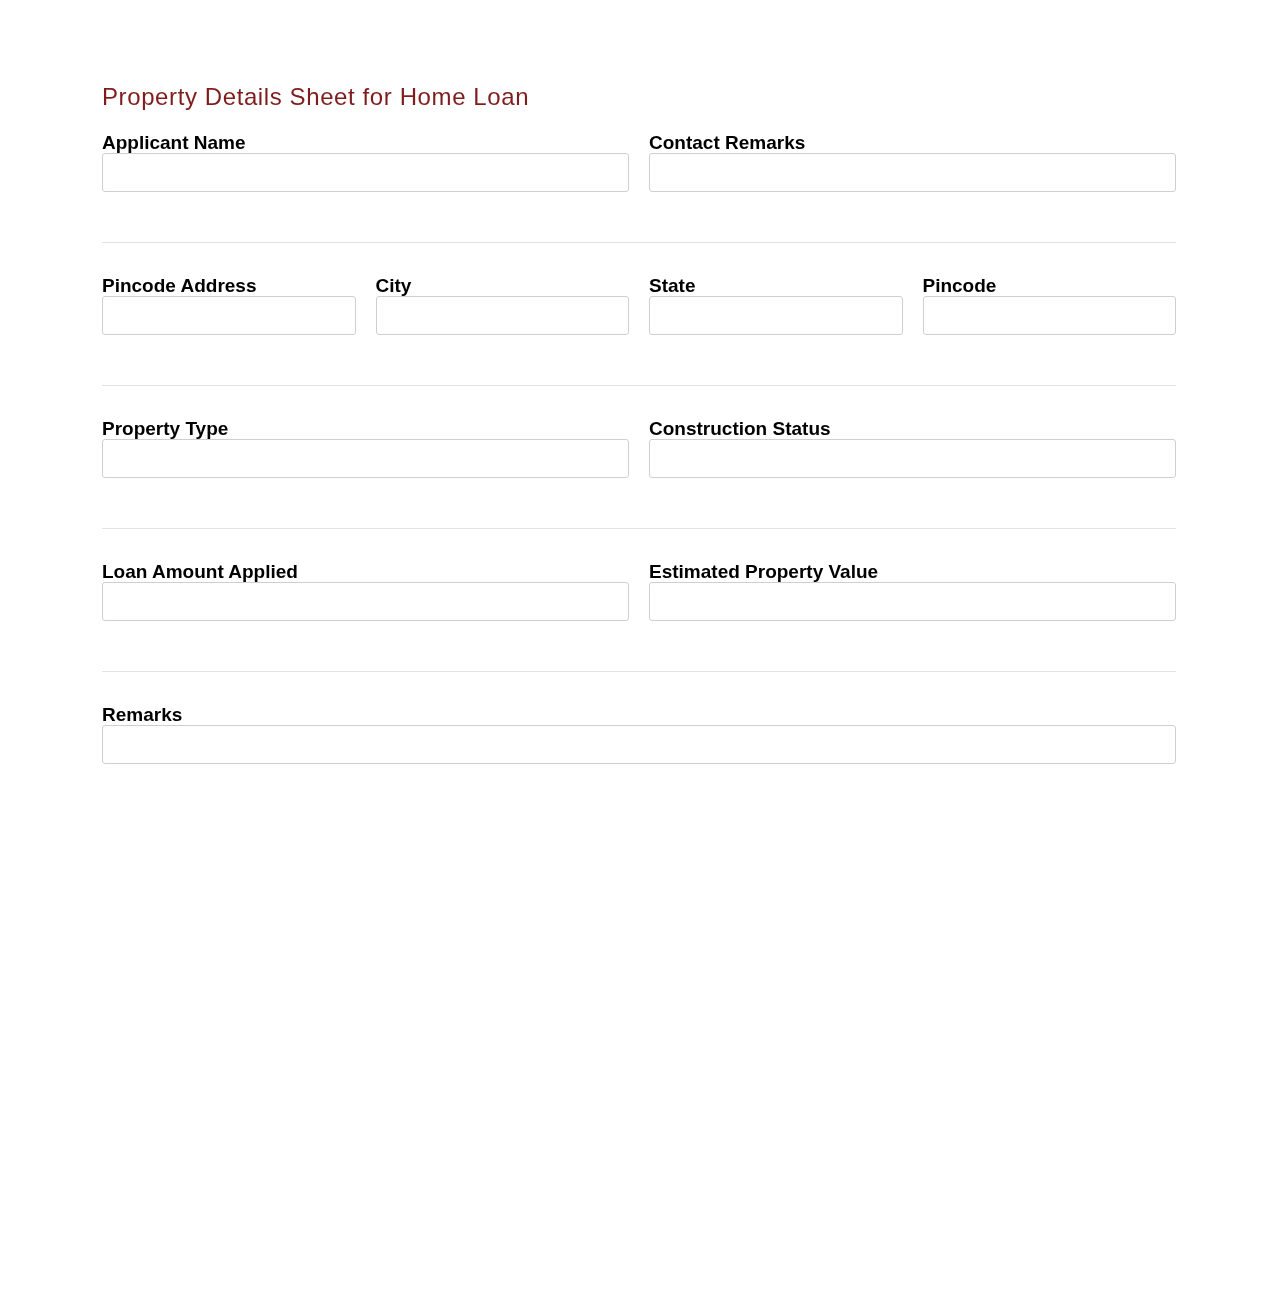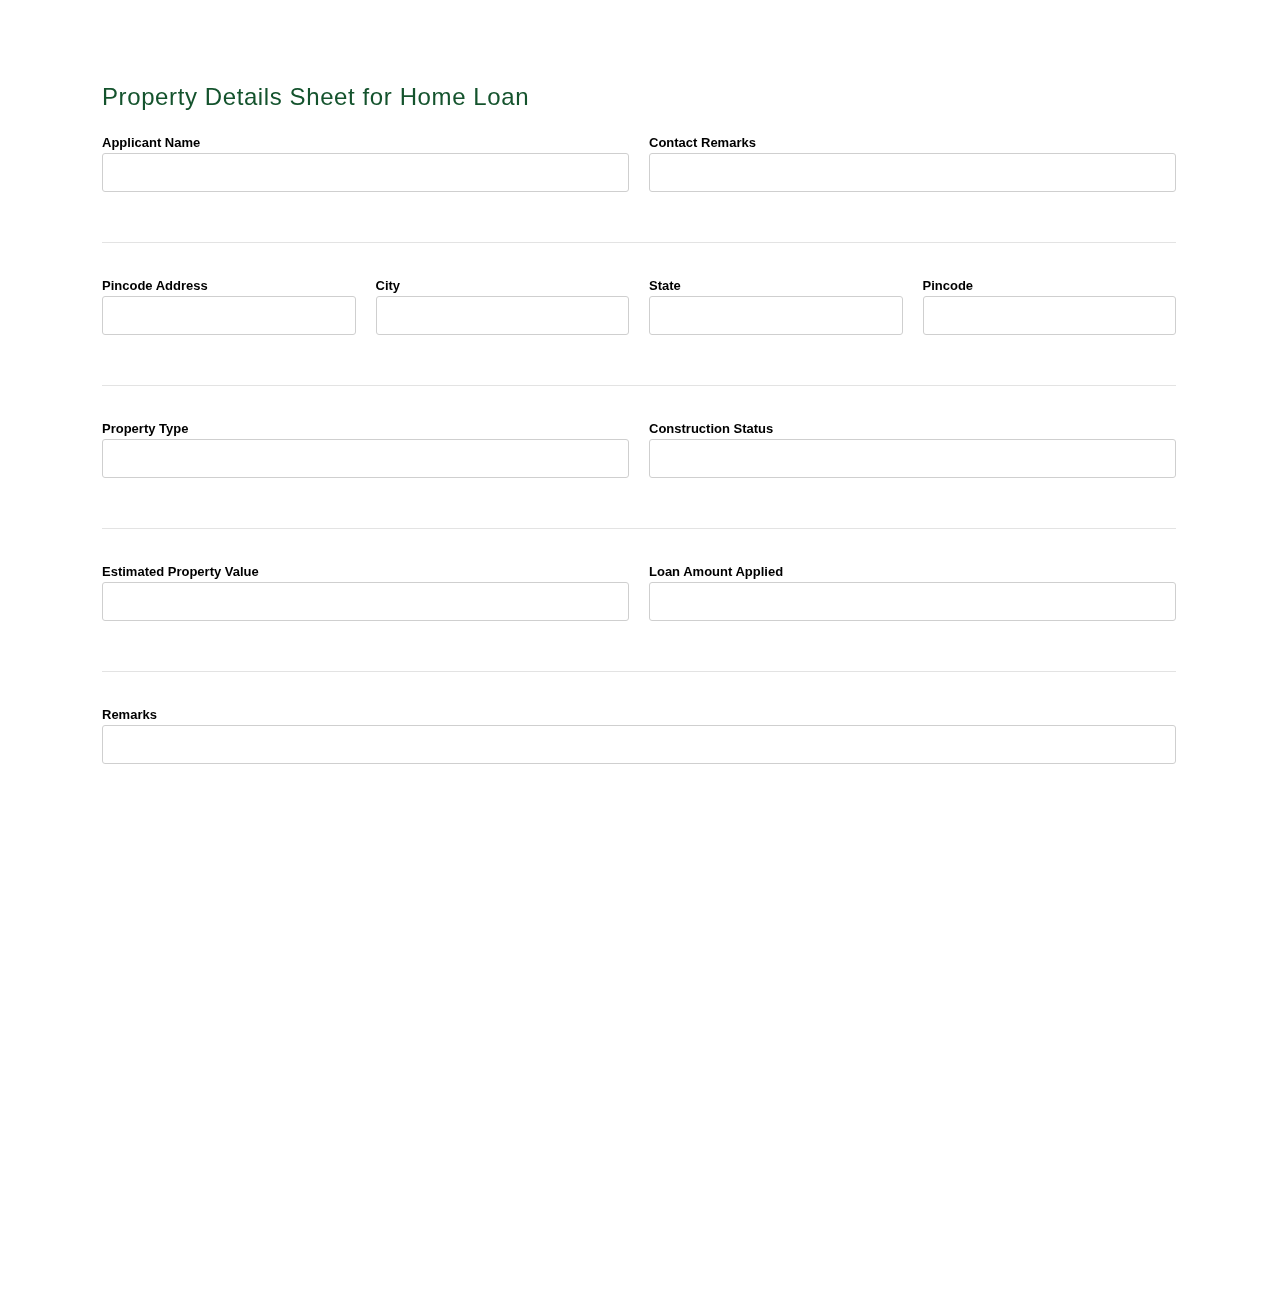--- a/index.html
+++ b/index.html
@@ -1,21 +1,21 @@
 <!DOCTYPE html>
 <html><head>
 <meta charset="utf-8">
 <style>
   html, body { margin:0; padding:0; background:#ffffff; }
   body { width:1278px; height:1300px; font-family:"Liberation Sans", sans-serif; color:#000; position:relative; }
   .container { position:absolute; left:102px; top:81px; width:1074px; }
-  h1 { margin:0; font-weight:normal; font-size:24px; letter-spacing:0.6px; line-height:32px; height:32px; color:#14532d; }
+  h1 { margin:0; font-weight:normal; font-size:24px; letter-spacing:0.6px; line-height:32px; height:32px; color:#7f1d1d; }
   .row { display:flex; gap:20px; }
   .field { flex:1 1 0; min-width:0; }
-  .label { display:block; font-weight:bold; font-size:13px; line-height:18px; height:18px; margin-bottom:1px; color:#000; }
+  .label { display:block; font-weight:bold; font-size:19px; line-height:18px; height:18px; margin-bottom:1px; color:#000; }
   .input { box-sizing:border-box; width:100%; height:39px; border:1px solid #cfcfcf; border-radius:3px; background:#fff; font-family:"Liberation Sans", sans-serif; font-size:14px; padding:0 8px; outline:none; }
   .divider { height:1px; background:#e3e3e3; border:0; margin:0; }
 </style>
 </head>
 <body>
 
 <div class="container">
   <h1>Property Details Sheet for Home Loan</h1>
 
   <div style="height:21px"></div>
@@ -67,25 +67,25 @@
       <input class="input" type="text" value="" style="">
     </div>
   </div>
 
   <div style="height:50px"></div>
   <hr class="divider">
   <div style="height:34px"></div>
 
   <div class="row">
     <div class="field">
-      <label class="label">Estimated Property Value</label>
+      <label class="label">Loan Amount Applied</label>
       <input class="input" type="text" value="" style="">
     </div>
     <div class="field">
-      <label class="label">Loan Amount Applied</label>
+      <label class="label">Estimated Property Value</label>
       <input class="input" type="text" value="" style="">
     </div>
   </div>
 
   <div style="height:50px"></div>
   <hr class="divider">
   <div style="height:34px"></div>
 
   <div class="row">
     <div class="field">

